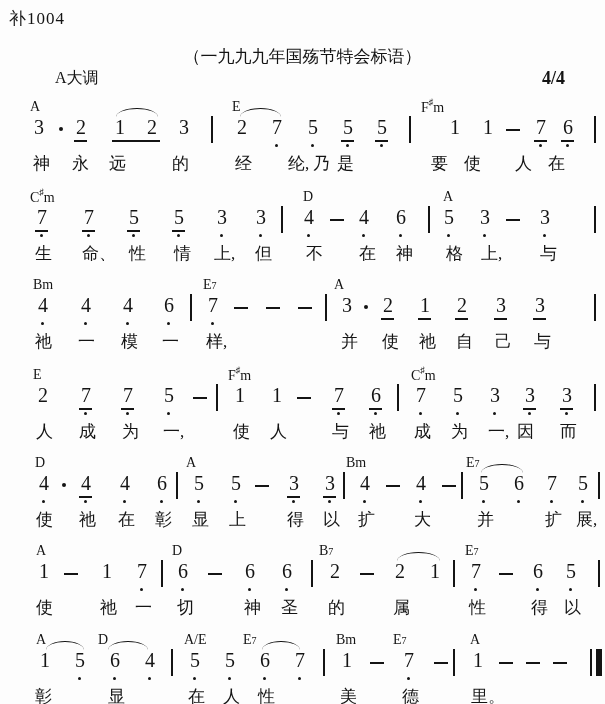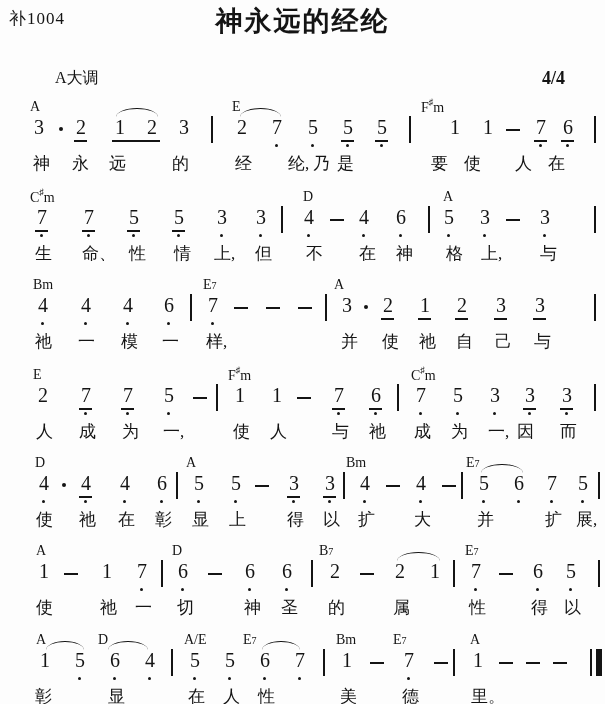--- a/index.html
+++ b/index.html
@@ -27,21 +27,21 @@
   .ul{position:absolute;top:44px;width:13px;height:1.5px;background:#141414}
   .beam{position:absolute;top:44px;height:1.5px;background:#141414}
   .ld{position:absolute;top:48px;width:3px;height:3px;border-radius:50%;background:#141414}
   .lyr{position:absolute;top:59px;font-size:17px;line-height:1.1;white-space:nowrap}
 </style>
 </head>
 <body>
 
 <div id="sheet">
   <div class="abs catalog">补1004</div>
-  <div class="abs title">神永远的经纶</div>
+  <div class="abs subtitle">（一九九九年国殇节特会标语）</div>
   <div class="abs keysig">A大调</div>
   <div class="abs timesig">4/4</div>
 <div class="system" style="top: 96px;">
       <div class="chord" style="left: 30px;">A</div>
       <div class="chord" style="left: 232px;">E</div>
       <div class="chord" style="left: 421px;">F<sup>♯</sup>m</div>
       <div class="slur" style="left: 116px; width: 42px;"></div>
       <div class="slur" style="left: 240px; width: 41px;"></div>
       <div class="beam" style="left: 112px; width: 48px;"></div>
       <div class="note" style="left: 34px;">3</div>

